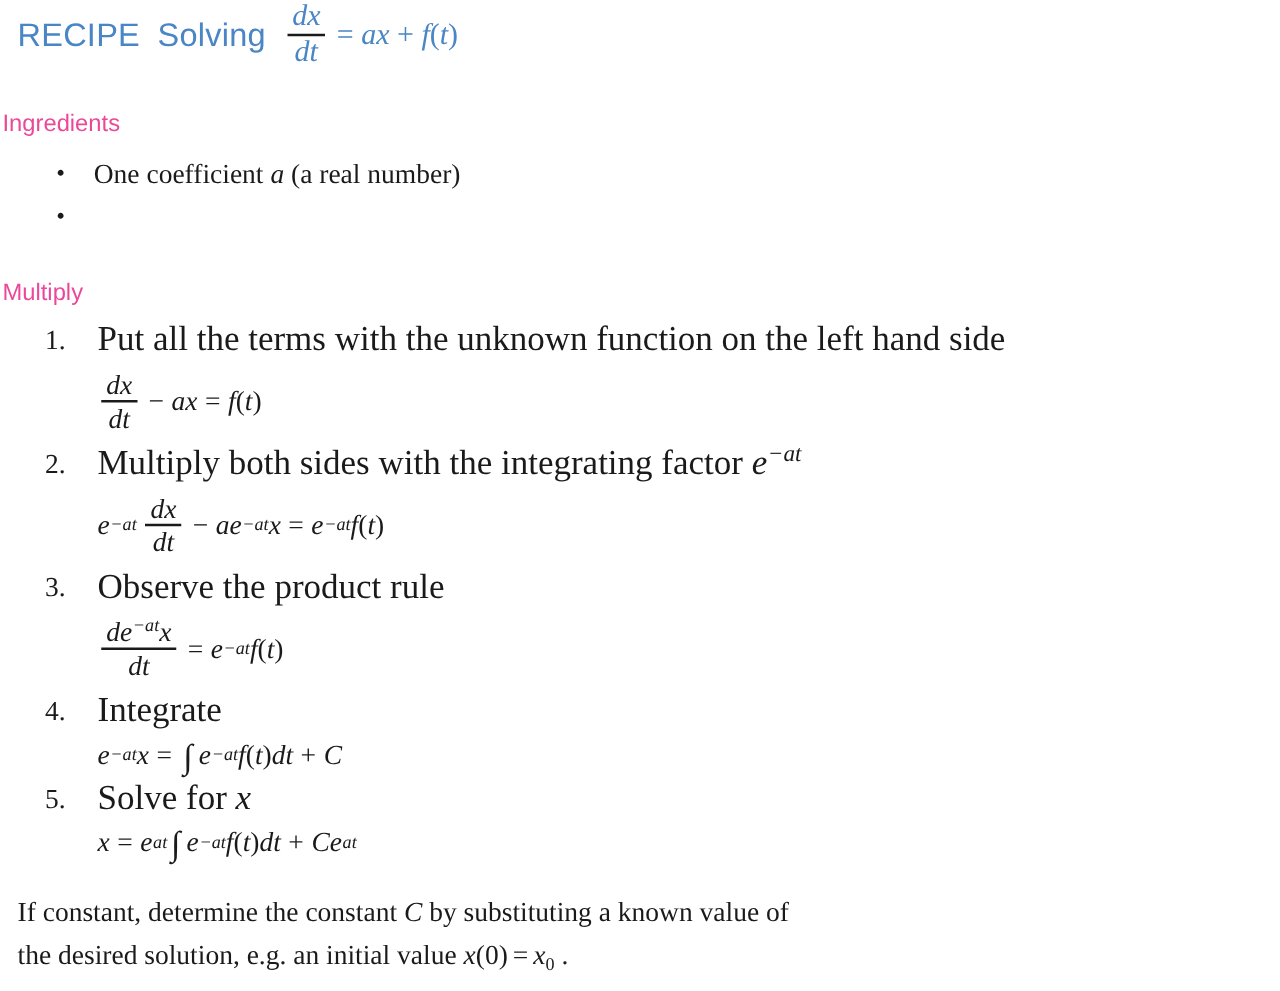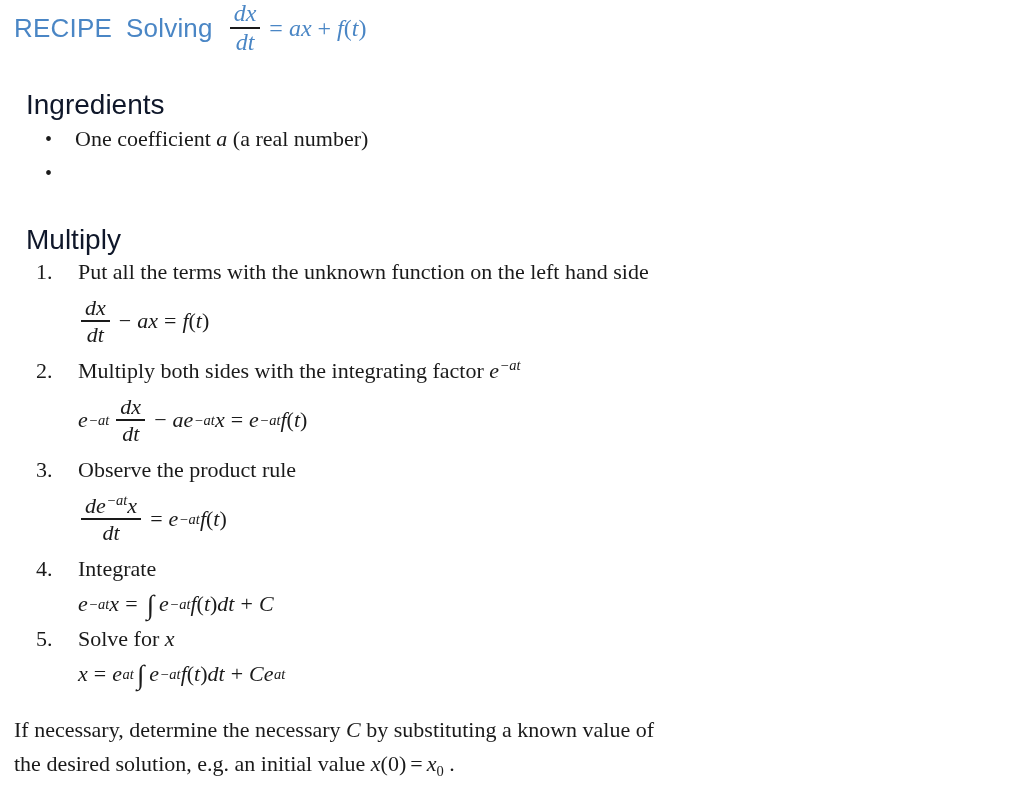--- a/index.html
+++ b/index.html
@@ -33,24 +33,24 @@
     display: flex;
     align-items: center;
     height: 48px;
   }
   .title .t-word { letter-spacing: 0.2px; }
   .title .gap { display: inline-block; width: 14px; }
 
   
   .heading {
     position: absolute;
-    left: 26px;
+    left: 2px;
     font-family: "Liberation Sans", sans-serif;
-    font-size: 28px;
-    color: #0f172a;
+    font-size: 19px;
+    color: #ec4899;
     white-space: nowrap;
   }
   #h-ingredients { top: 89px; }
   #h-procedure   { top: 224px; }
 
   
   .bullets {
     position: absolute;
     left: 0;
     top: 122px;
@@ -90,21 +90,21 @@
     left: 36px;
     top: 0;
     font-size: 22px;
     line-height: 33px;
     white-space: nowrap;
   }
   .step-text {
     position: absolute;
     left: 78px;
     top: 0;
-    font-size: 22px;
+    font-size: 28px;
     line-height: 33px;
     white-space: nowrap;
   }
   .step-head { height: 33px; }
 
   
   .eq {
     position: relative;
     padding-left: 78px;
     font-family: "Liberation Serif", serif;
@@ -333,20 +333,20 @@
       <span class="mo">+</span>
       <span class="mi">C</span>
         <span class="mi">e</span>
         <sup class="exp">at</sup>
     </div>
 
   </div>
 
   <div class="closing">
     <div class="line">
-      <span>If necessary, determine the necessary </span><span class="mi">C</span><span> by substituting a known value of</span>
+      <span>If constant, determine the constant </span><span class="mi">C</span><span> by substituting a known value of</span>
     </div>
     <div class="line">
       <span>the desired solution, e.g. an initial value </span><span class="mi">x</span><span class="mparen">(</span><span class="mn">0</span><span class="mparen">)</span><span class="mo tight">=</span><span class="mi">x</span><sub class="sb">0</sub><span>&nbsp;</span><span class="mn">.</span>
     </div>
   </div>
 
 </div>
 
 </body></html>

